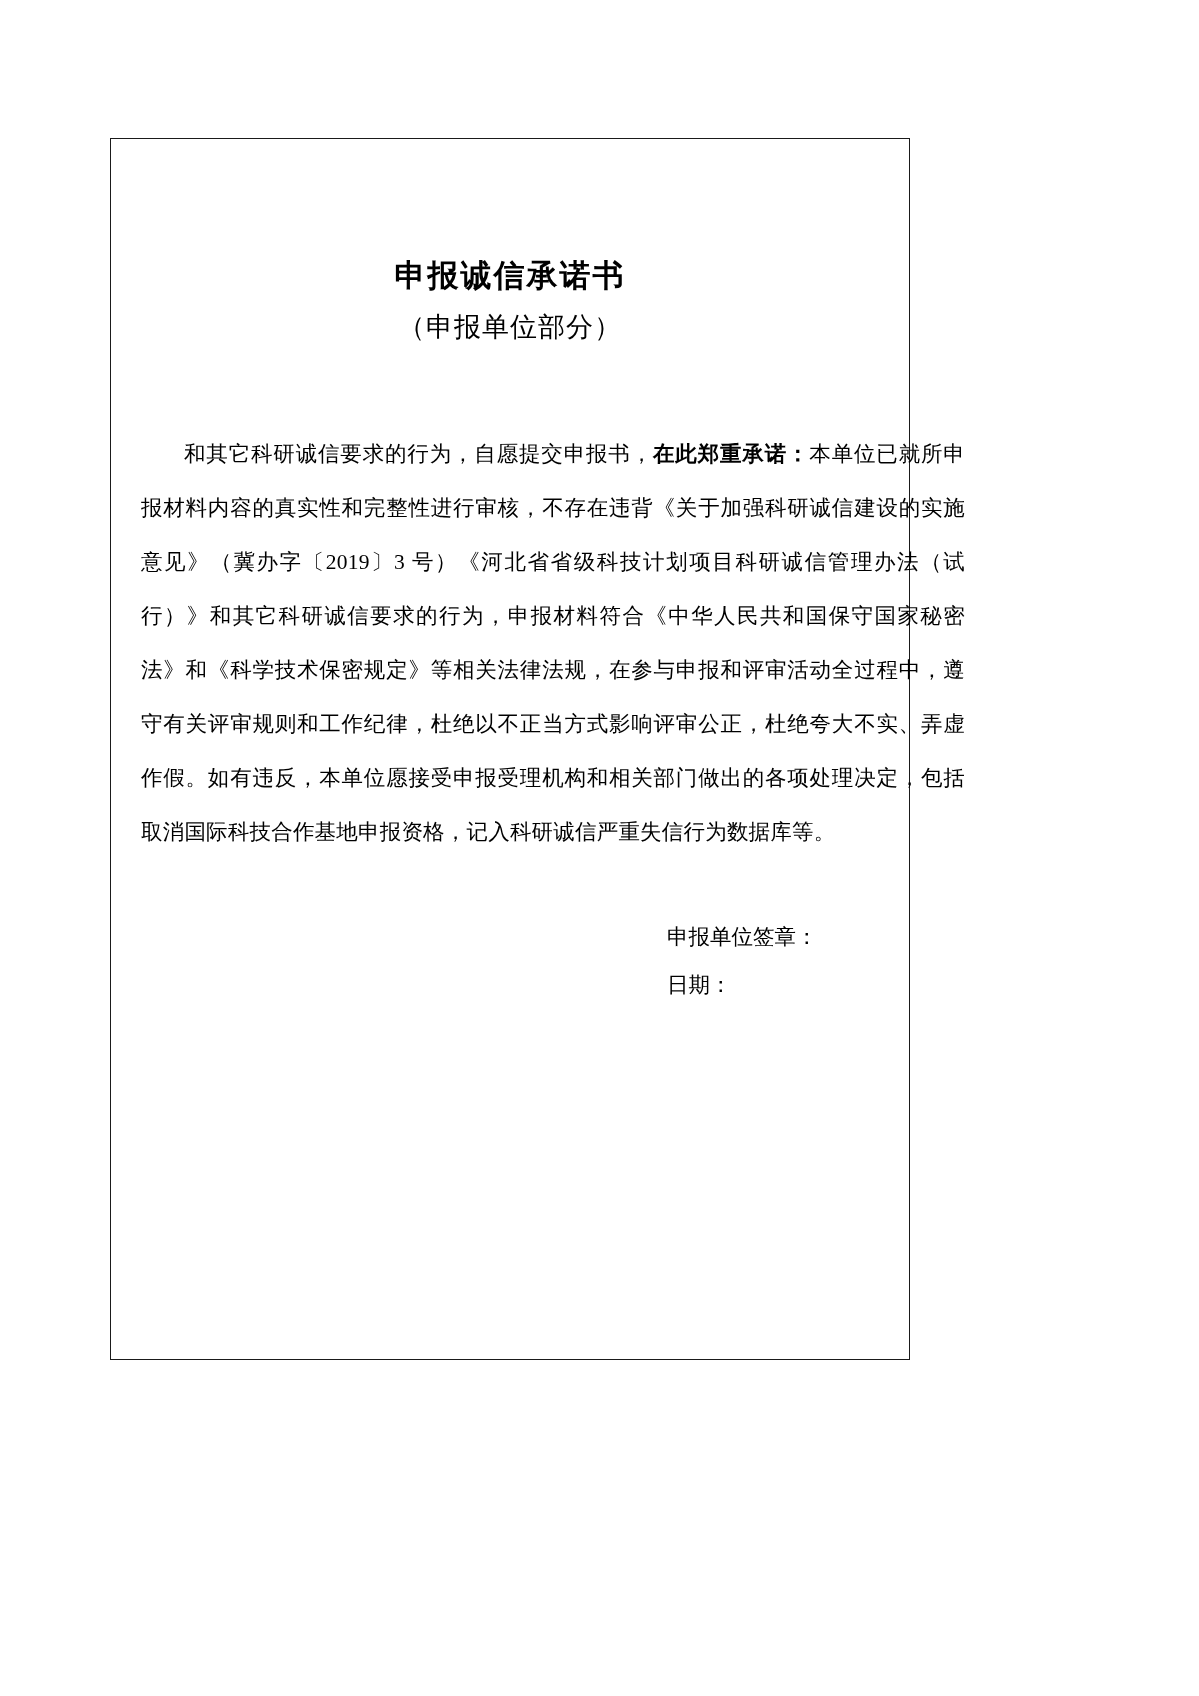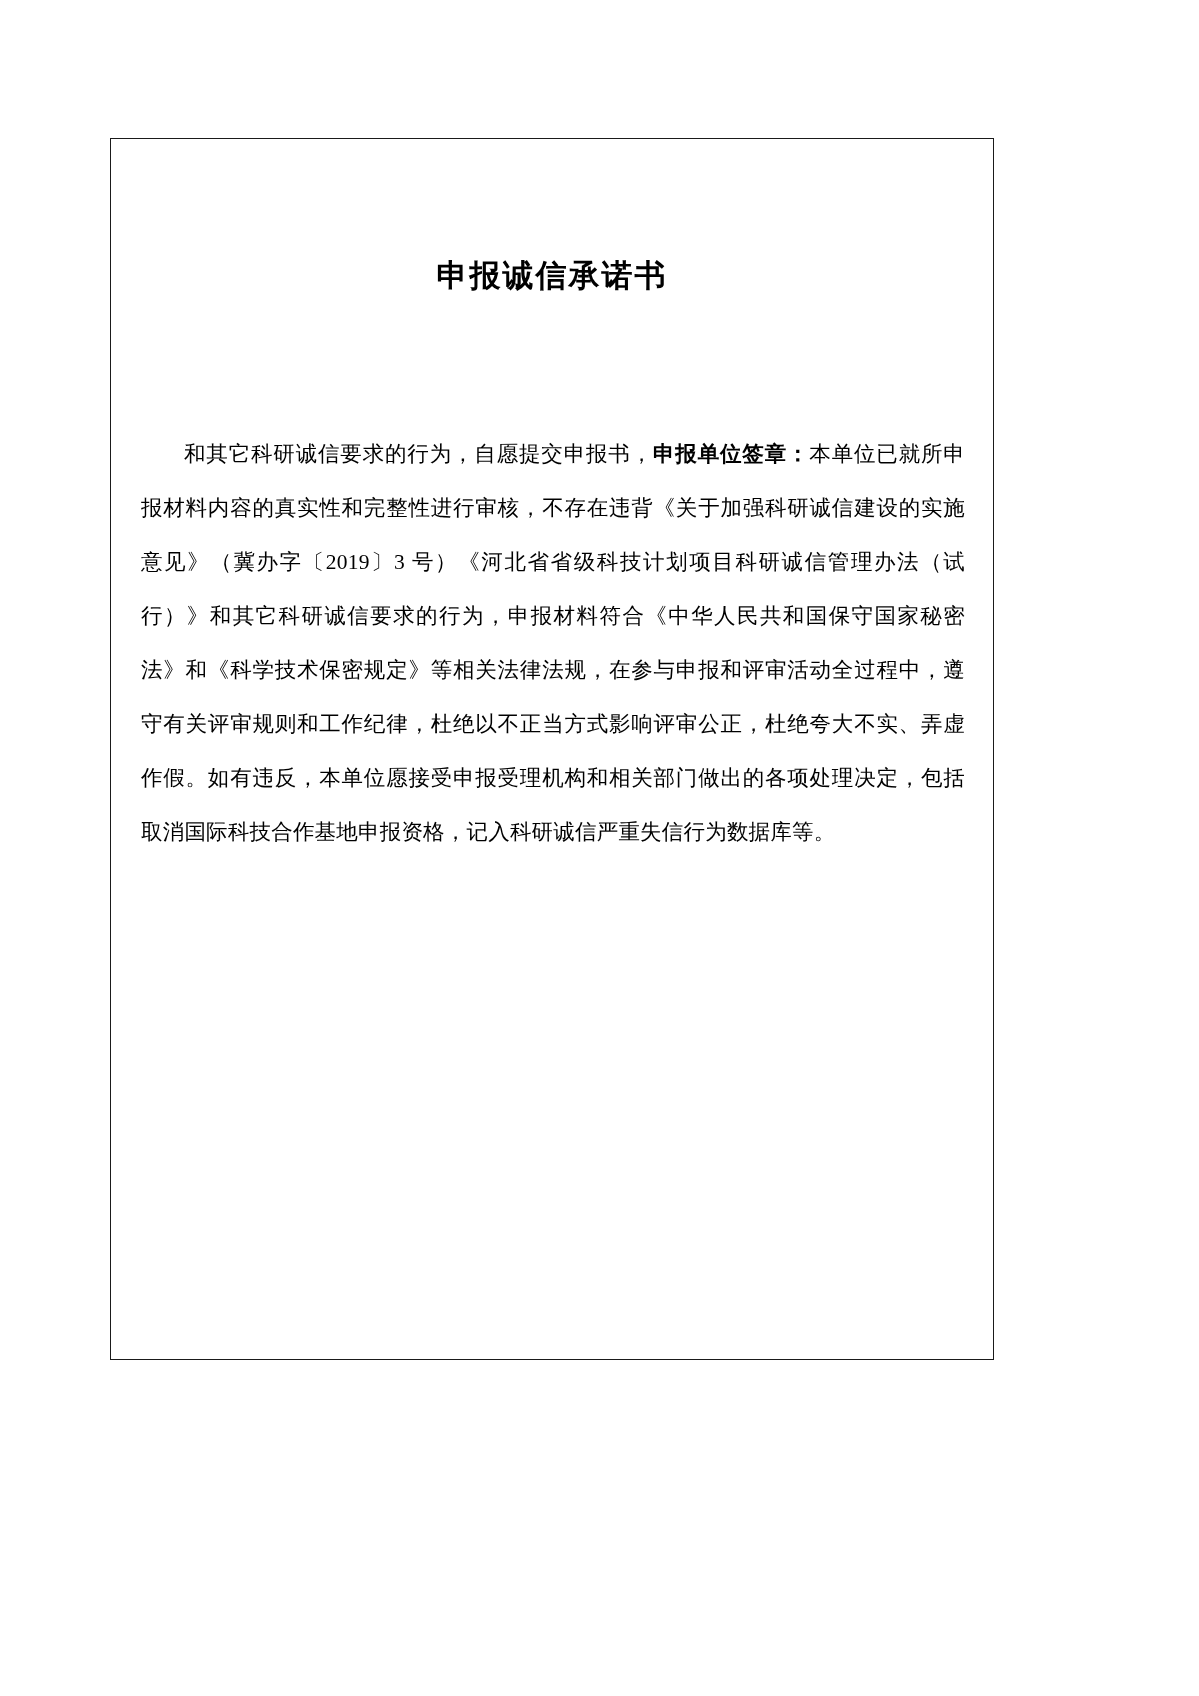--- a/index.html
+++ b/index.html
@@ -23,21 +23,21 @@
     width: 1199px;
     height: 1696px;
     background: #ffffff;
   }
 
   
   .form-frame {
     position: absolute;
     left: 110px;
     top: 138px;
-    width: 884px;
+    width: 800px;
     height: 1222px;
     border: 1.5px solid #1a1a1a;
     box-sizing: border-box;
     background: #ffffff;
   }
 
   .frame-inner {
     position: absolute;
     left: 0;
     top: 0;
@@ -114,22 +114,27 @@
 </head>
 <body>
 
 <div class="page">
 
   <div class="form-frame">
     <div class="frame-inner">
 
       <div class="doc-title">申报诚信承诺书</div>
 
+      <div class="doc-subtitle">（申报单位部分）</div>
 
       <div class="body-block">
-        <p class="body-para"><span>和其它科研诚信要求的行为，自愿提交申报书，</span><span class="bold-seg">申报单位签章：</span><span>本单位已就所申报材料内容的真实性和完整性进行审核，不存在违背《关于加强科研诚信建设的实施意见》（冀办字〔2019〕3 号）《河北省省级科技计划项目科研诚信管理办法（试行）》和其它科研诚信要求的行为，申报材料符合《中华人民共和国保守国家秘密法》和《科学技术保密规定》等相关法律法规，在参与申报和评审活动全过程中，遵守有关评审规则和工作纪律，杜绝以不正当方式影响评审公正，杜绝夸大不实、弄虚作假。如有违反，本单位愿接受申报受理机构和相关部门做出的各项处理决定，包括取消国际科技合作基地申报资格，记入科研诚信严重失信行为数据库等。</span></p>
+        <p class="body-para"><span>和其它科研诚信要求的行为，自愿提交申报书，</span><span class="bold-seg">在此郑重承诺：</span><span>本单位已就所申报材料内容的真实性和完整性进行审核，不存在违背《关于加强科研诚信建设的实施意见》（冀办字〔2019〕3 号）《河北省省级科技计划项目科研诚信管理办法（试行）》和其它科研诚信要求的行为，申报材料符合《中华人民共和国保守国家秘密法》和《科学技术保密规定》等相关法律法规，在参与申报和评审活动全过程中，遵守有关评审规则和工作纪律，杜绝以不正当方式影响评审公正，杜绝夸大不实、弄虚作假。如有违反，本单位愿接受申报受理机构和相关部门做出的各项处理决定，包括取消国际科技合作基地申报资格，记入科研诚信严重失信行为数据库等。</span></p>
       </div>
 
+      <div class="sign-block">
+        <p class="sign-line">申报单位签章：</p>
+        <p class="sign-line">日期：</p>
+      </div>
 
     </div>
   </div>
 
 </div>
 
 </body></html>

